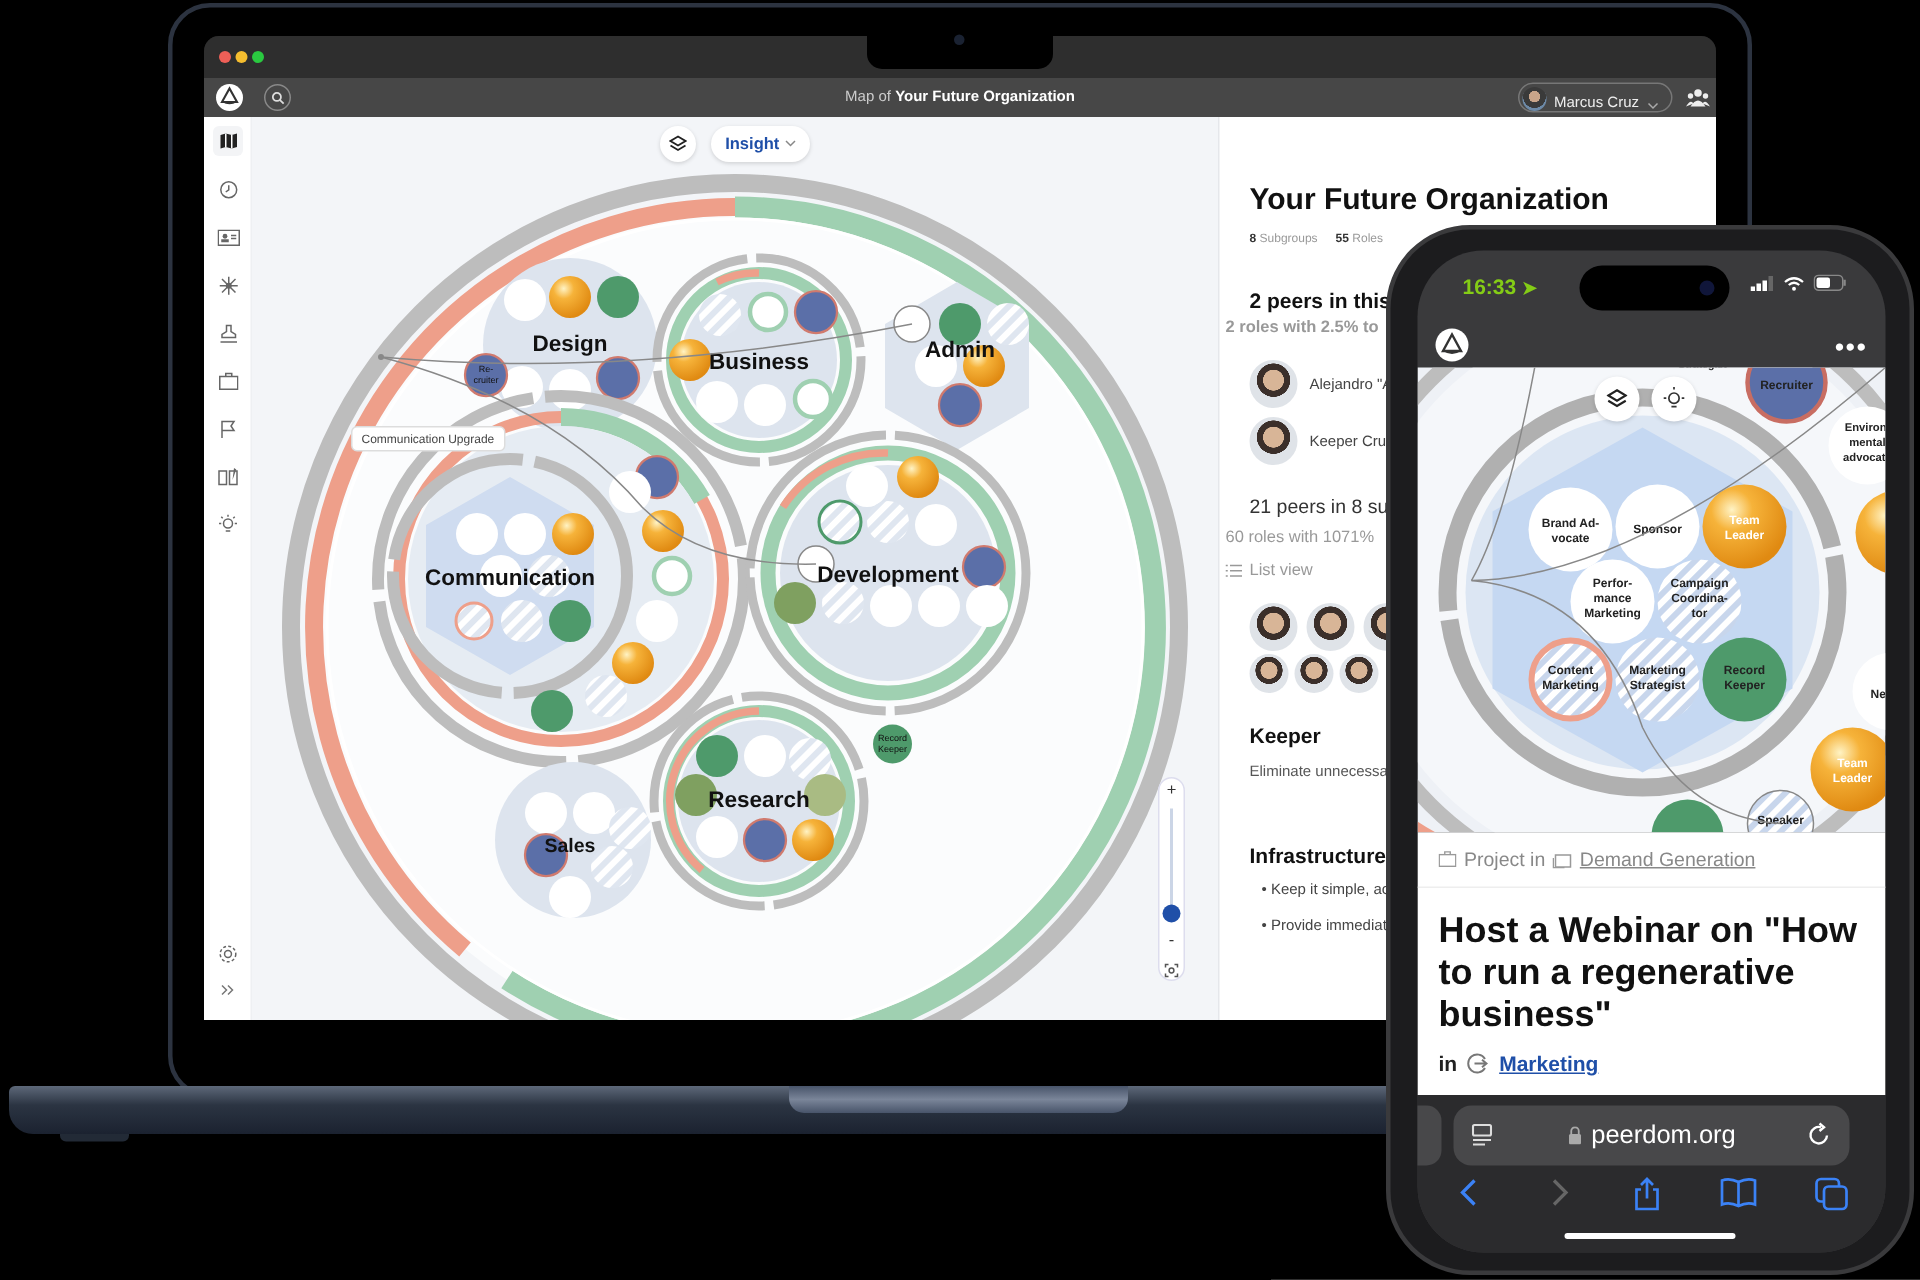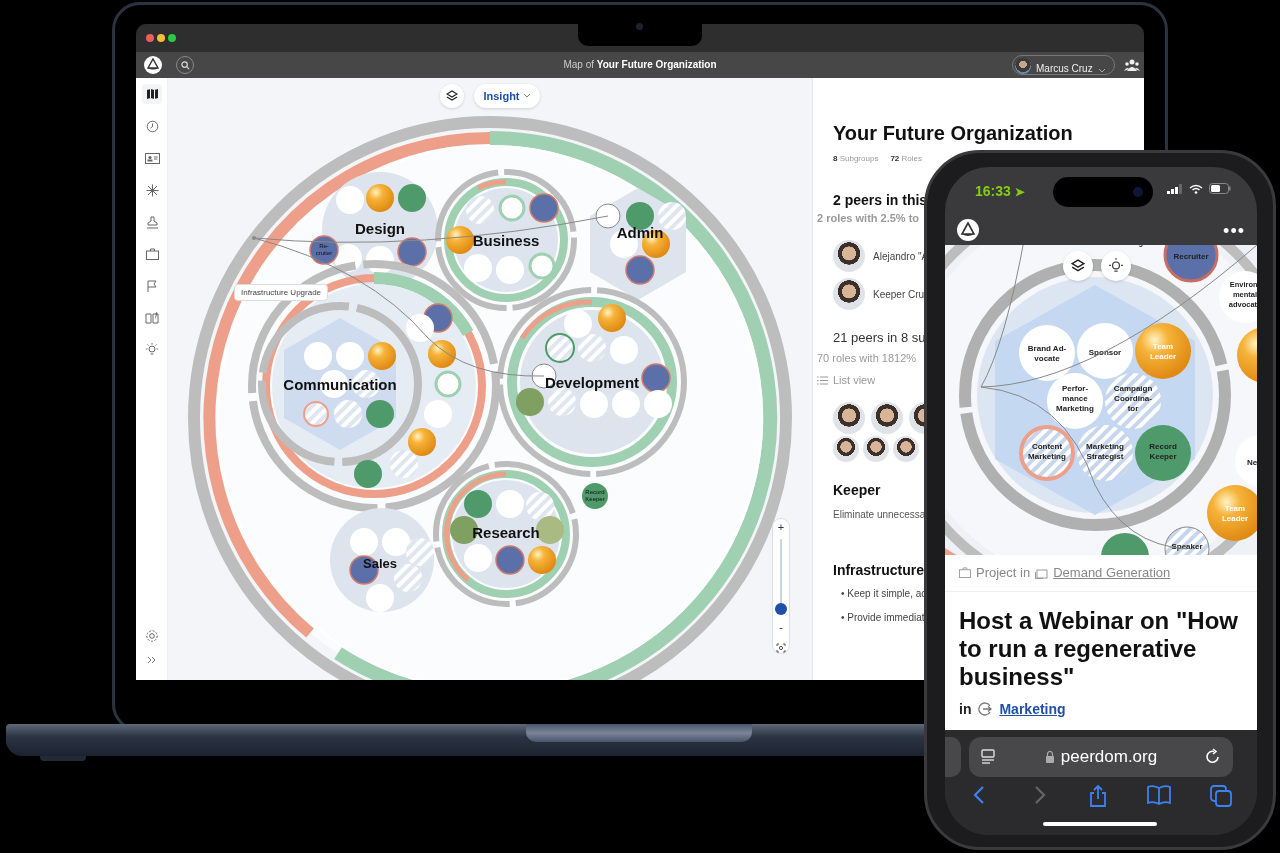--- a/index.html
+++ b/index.html
@@ -350,54 +350,54 @@
               <path d="M6 1 L11 4 L6 7 L1 4 Z" fill="none" stroke="#222" stroke-width="1.2"></path>
               <path d="M1 7 L6 10 L11 7" fill="none" stroke="#222" stroke-width="1.2"></path>
             </svg>
         </div>
         <div class="pill-btn" style="left:306px;top:6px;width:66px;height:24px;gap:3px">
           <span style="font-size:11px;font-weight:bold;color:#1f4fa8">Insight</span>
           <svg width="8" height="6" viewBox="0 0 8 6">
               <path d="M1 1 L4 4 L7 1" fill="none" stroke="#888" stroke-width="1"></path>
             </svg>
         </div>
-        <div class="label-tag" style="left:66px;top:206px">Infrastructure Upgrade</div>
+        <div class="label-tag" style="left:66px;top:206px">Communication Upgrade</div>
 
         <div class="zoom-ctrl">
           <div style="position:absolute;left:0;top:2px;width:16px;text-align:center;font-size:11px;color:#333">+</div>
           <div style="position:absolute;left:7px;top:20px;width:2px;height:72px;background:#cbd5e6"></div>
           <div style="position:absolute;left:2px;top:84px;width:12px;height:12px;border-radius:50%;background:#1f4fa8"></div>
           <div style="position:absolute;left:0;top:102px;width:16px;text-align:center;font-size:11px;color:#333">-</div>
           <div style="position:absolute;left:3px;top:120px">
             <svg width="10" height="10" viewBox="0 0 10 10">
                 <path d="M1 3 V1 H3 M7 1 H9 V3 M9 7 V9 H7 M3 9 H1 V7" fill="none" stroke="#555"></path>
                 <circle cx="5" cy="5" r="1.6" fill="none" stroke="#555"></circle>
               </svg>
           </div>
         </div>
       </div>
 
       <div class="right-panel">
         <div class="rp-title">Your Future Organization</div>
         <div class="rp-meta">
           <span><b>8</b> <span>Subgroups</span></span>
-          <span><b>72</b> <span>Roles</span></span>
+          <span><b>55</b> <span>Roles</span></span>
         </div>
         <div class="rp-h2" style="top:114px">2 peers in this</div>
         <div class="rp-sub" style="top:134px">2 roles with 2.5% to</div>
         <div class="rp-person" style="top:162px">
           <div class="avatar"></div>
           <span>Alejandro "A</span>
         </div>
         <div class="rp-person" style="top:200px">
           <div class="avatar"></div>
           <span>Keeper Cru</span>
         </div>
         <div class="rp-h2" style="top:252px;font-weight:normal;color:#333;font-size:13px">21 peers in 8 sub</div>
-        <div class="rp-sub" style="top:274px;font-weight:normal">70 roles with 1812%</div>
+        <div class="rp-sub" style="top:274px;font-weight:normal">60 roles with 1071%</div>
         <div class="rp-sub" style="top:296px;font-weight:normal;display:flex;gap:5px;align-items:center">
           <svg width="11" height="9" viewBox="0 0 11 9">
               <g stroke="#999">
                 <line x1="0" y1="1" x2="1.5" y2="1"></line>
                 <line x1="3" y1="1" x2="11" y2="1"></line>
                 <line x1="0" y1="4.5" x2="1.5" y2="4.5"></line>
                 <line x1="3" y1="4.5" x2="11" y2="4.5"></line>
                 <line x1="0" y1="8" x2="1.5" y2="8"></line>
                 <line x1="3" y1="8" x2="11" y2="8"></line>
               </g>

